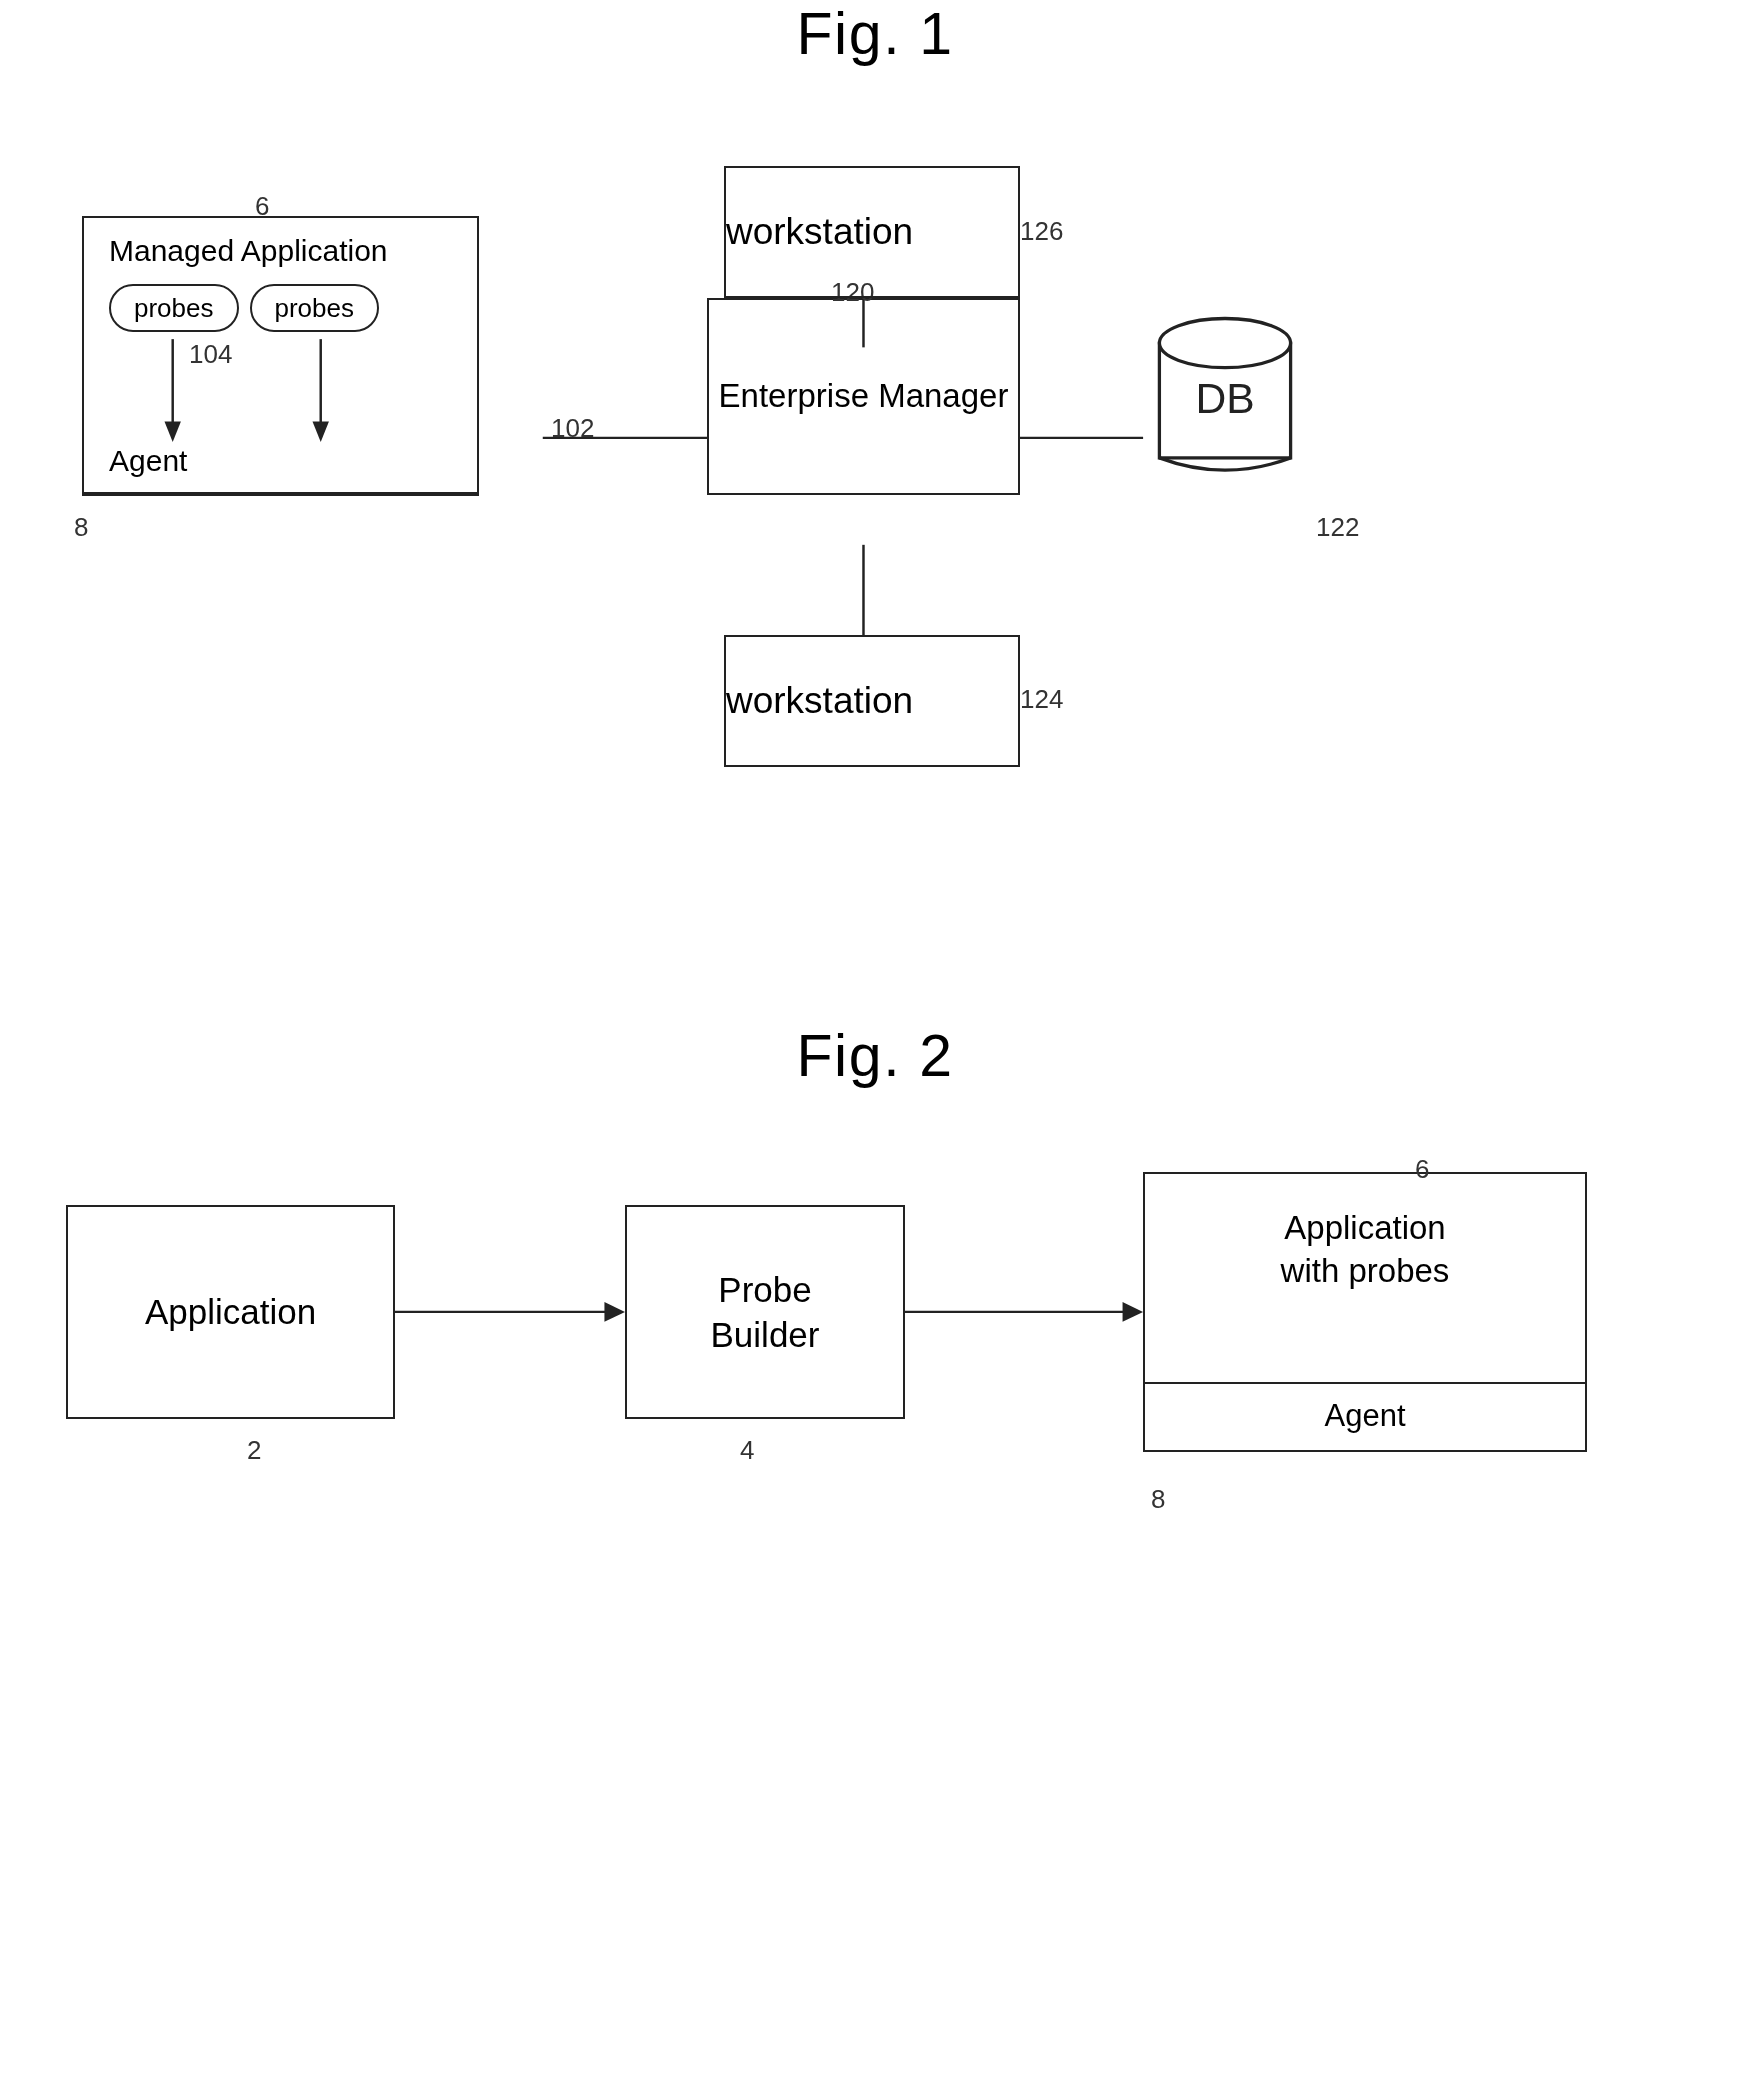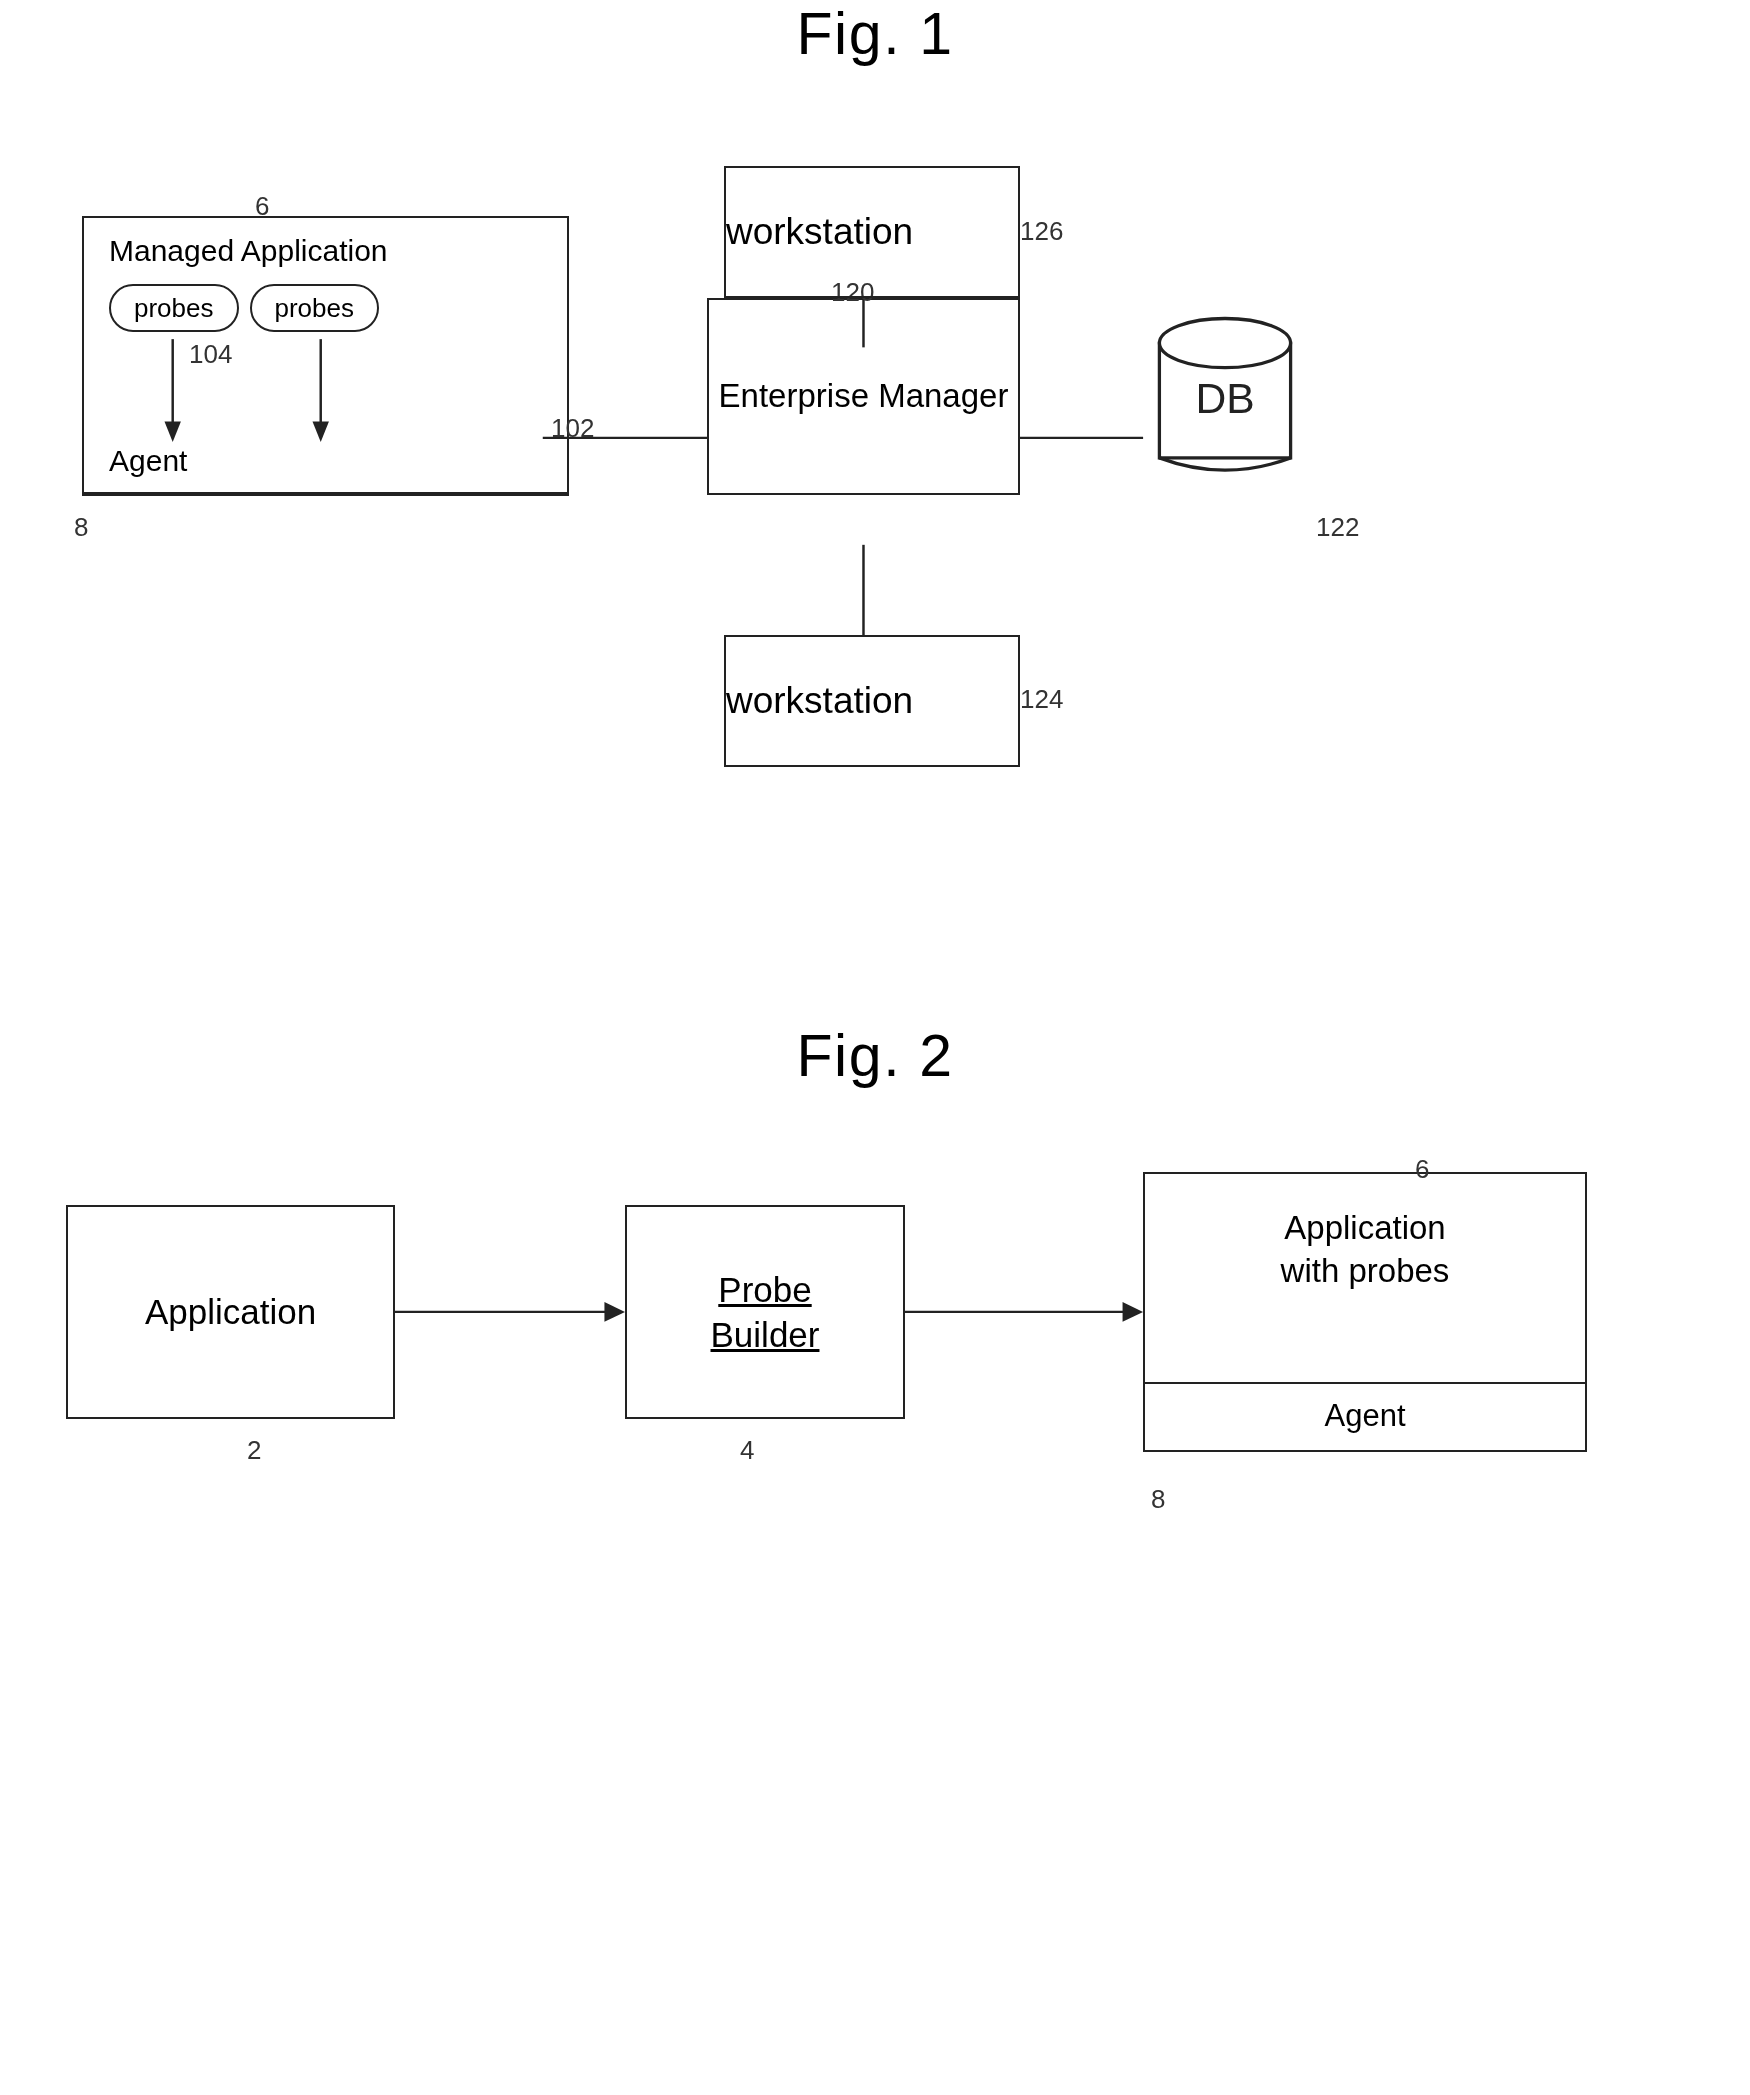--- a/index.html
+++ b/index.html
@@ -24,21 +24,21 @@
       width: 100%;
       height: 905px;
       margin-top: 49px;
     }
 
     
     .managed-app-box {
       position: absolute;
       left: 82px;
       top: 99px;
-      width: 487px;
+      width: 397px;
       height: 280px;
       border: 2.5px solid #222;
     }
 
     .managed-app-label {
       position: absolute;
       top: 16.4px;
       left: 25px;
       font-size: 30px;
     }
@@ -322,21 +322,21 @@
     <polygon points="1390,210 1365,198 1365,222" fill="#222"></polygon>
   </svg>
 
   <div class="app-box">
     <span>Application</span>
   </div>
 
   <span class="ref-label" style="left:247px; top:296px;">2</span>
 
   <div class="probe-builder-box">
-    <span style="white-space: pre-line; text-decoration: underline;">Probe
+    <span style="white-space: pre-line;">Probe
 Builder</span>
   </div>
 
   <span class="ref-label" style="left:740px; top:296px;">4</span>
 
   <div class="app-probes-box">
     <span class="app-probes-label" style="white-space: pre-line;">Application
 with probes</span>
     <div class="app-probes-divider"></div>
     <span class="app-probes-agent">Agent</span>

